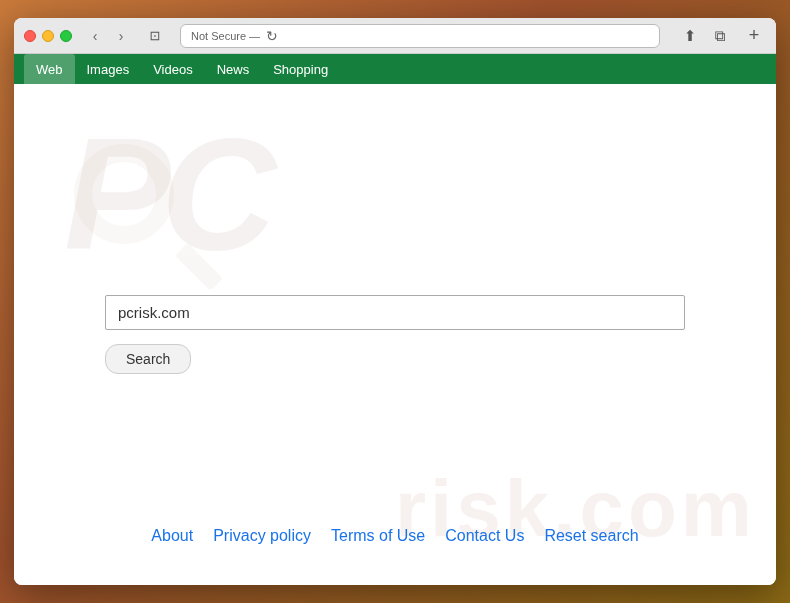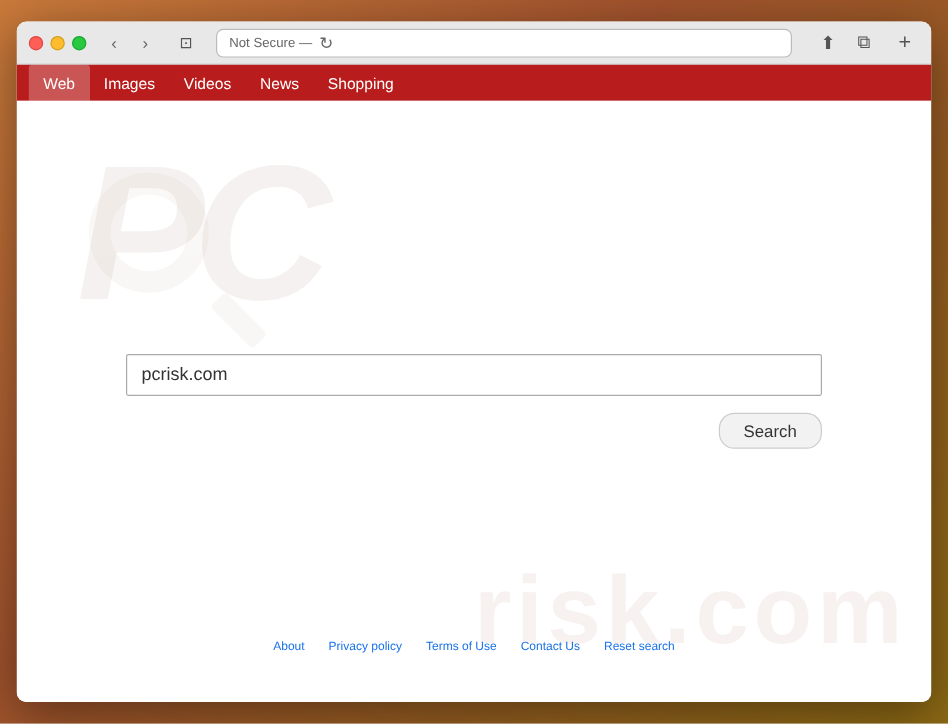--- a/index.html
+++ b/index.html
@@ -148,21 +148,21 @@
       margin-left: 2px;
       width: 24px;
       height: 24px;
       display: flex;
       align-items: center;
       justify-content: center;
     }
 
     
     .nav-tabs {
-      background: #b91c1c;
+      background: #15803d;
       display: flex;
       align-items: flex-end;
       height: 30px;
       padding: 0 10px;
       gap: 0;
       flex-shrink: 0;
     }
 
     .nav-tab {
       color: #fff;
@@ -257,21 +257,21 @@
       transform: rotate(45deg);
       border-radius: 4px;
     }
 
     
     .search-form {
       position: relative;
       z-index: 1;
       display: flex;
       flex-direction: column;
-      align-items: flex-end;
+      align-items: flex-start;
       gap: 14px;
       width: 580px;
     }
 
     .search-input-box {
       width: 100%;
       border: 1px solid #aaa;
       border-radius: 2px;
       padding: 8px 12px;
       font-size: 15px;
@@ -293,21 +293,21 @@
     
     .footer-links {
       position: absolute;
       bottom: 40px;
       display: flex;
       gap: 20px;
       z-index: 1;
     }
 
     .footer-link {
-      font-size: 10px;
+      font-size: 16px;
       color: #1a73e8;
       text-decoration: none;
       cursor: pointer;
       margin-top: 20px;
     }
   </style>
 </head>
 <body>
 
 <div class="browser-window">

